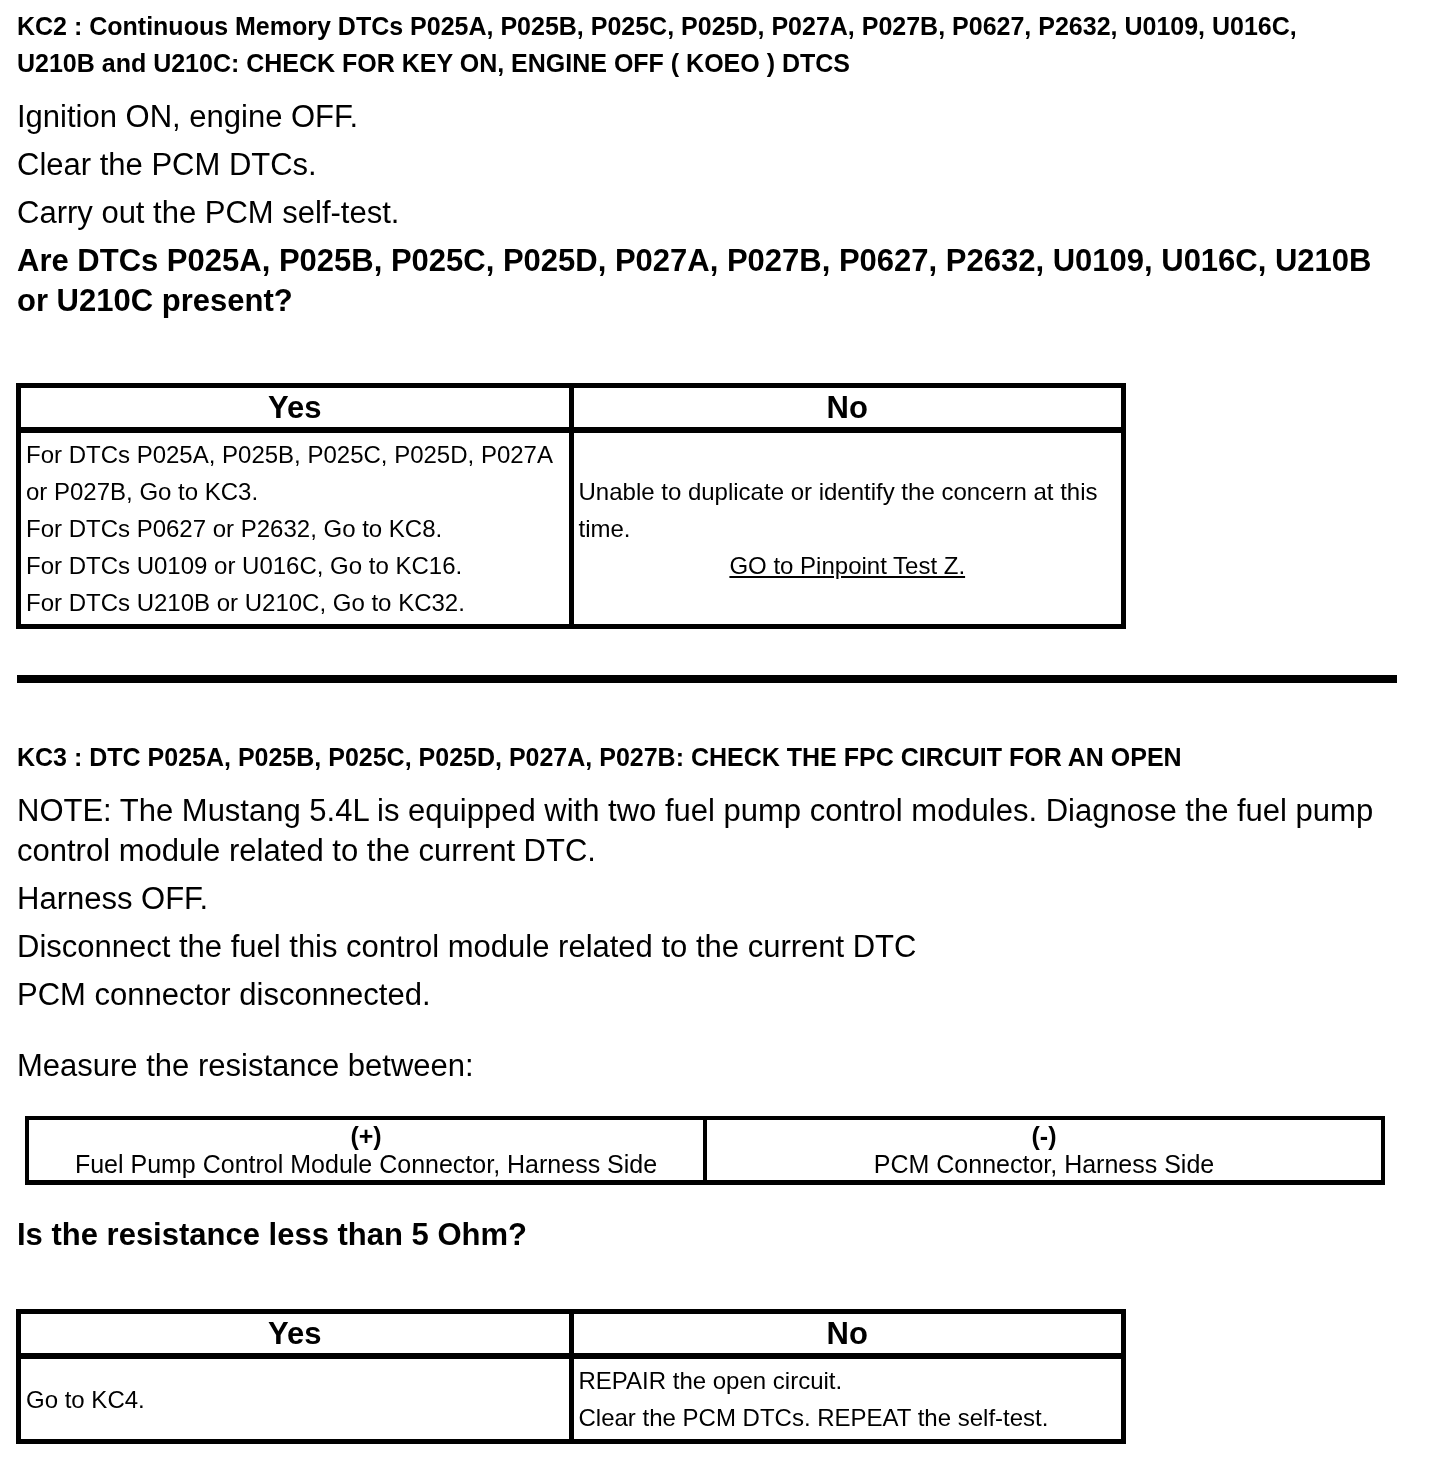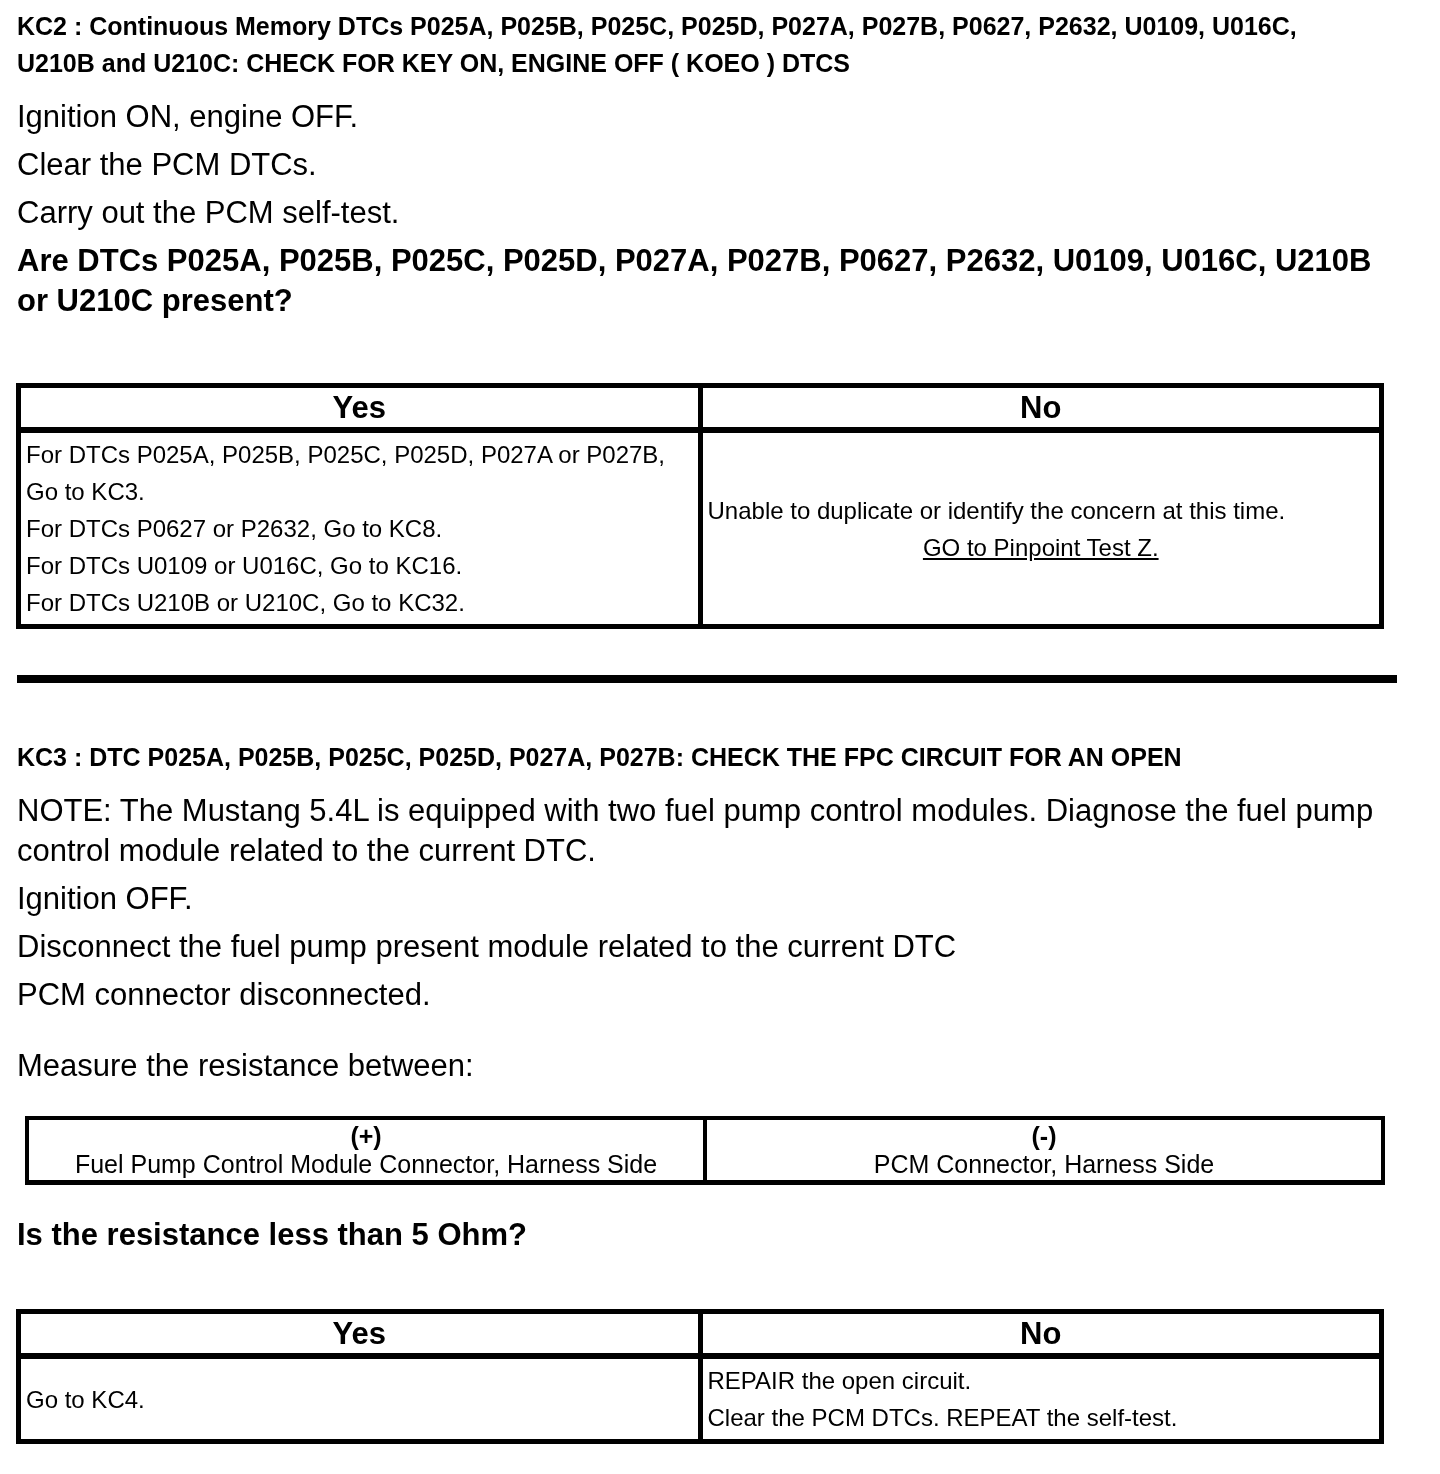--- a/index.html
+++ b/index.html
@@ -35,21 +35,21 @@
   .bold { font-weight: bold; }
   .pre-table-gap { margin-bottom: 62px; }
   .post-table-gap { margin-top: 30px; }
   .pre-table-gap-lg { margin-bottom: 54px; }
   .extra-top { margin-top: 31px; }
 
   
   table.decision-table {
     border-collapse: collapse;
     table-layout: fixed;
-    width: 1368px;
+    width: 1110px;
     margin-left: -1px;
   }
   table.decision-table th {
     border: 5px solid #000;
     border-bottom: 6px solid #000;
     font-size: 31px;
     font-weight: bold;
     text-align: center;
     padding: 2px 4px;
     line-height: 35px;
@@ -136,22 +136,22 @@
       </tbody>
     </table>
   </section>
 
   <div class="section-rule"></div>
 
   <section>
     <h1 class="step-heading">KC3 : DTC P025A, P025B, P025C, P025D, P027A, P027B: CHECK THE FPC CIRCUIT FOR AN OPEN</h1>
 
     <p class="body-text">NOTE: The Mustang 5.4L is equipped with two fuel pump control modules. Diagnose the fuel pump control module related to the current DTC.</p>
-    <p class="body-text">Ignition OFF.</p>
-    <p class="body-text">Disconnect the fuel pump present module related to the current DTC</p>
+    <p class="body-text">Harness OFF.</p>
+    <p class="body-text">Disconnect the fuel this control module related to the current DTC</p>
     <p class="body-text">PCM connector disconnected.</p>
     <p class="body-text extra-top">Measure the resistance between:</p>
 
     <table class="measure-table">
       <tbody>
         <tr>
           <th>
             <div class="sign-line">(+)</div>
             <div>Fuel Pump Control Module Connector, Harness Side</div>
           </th>

